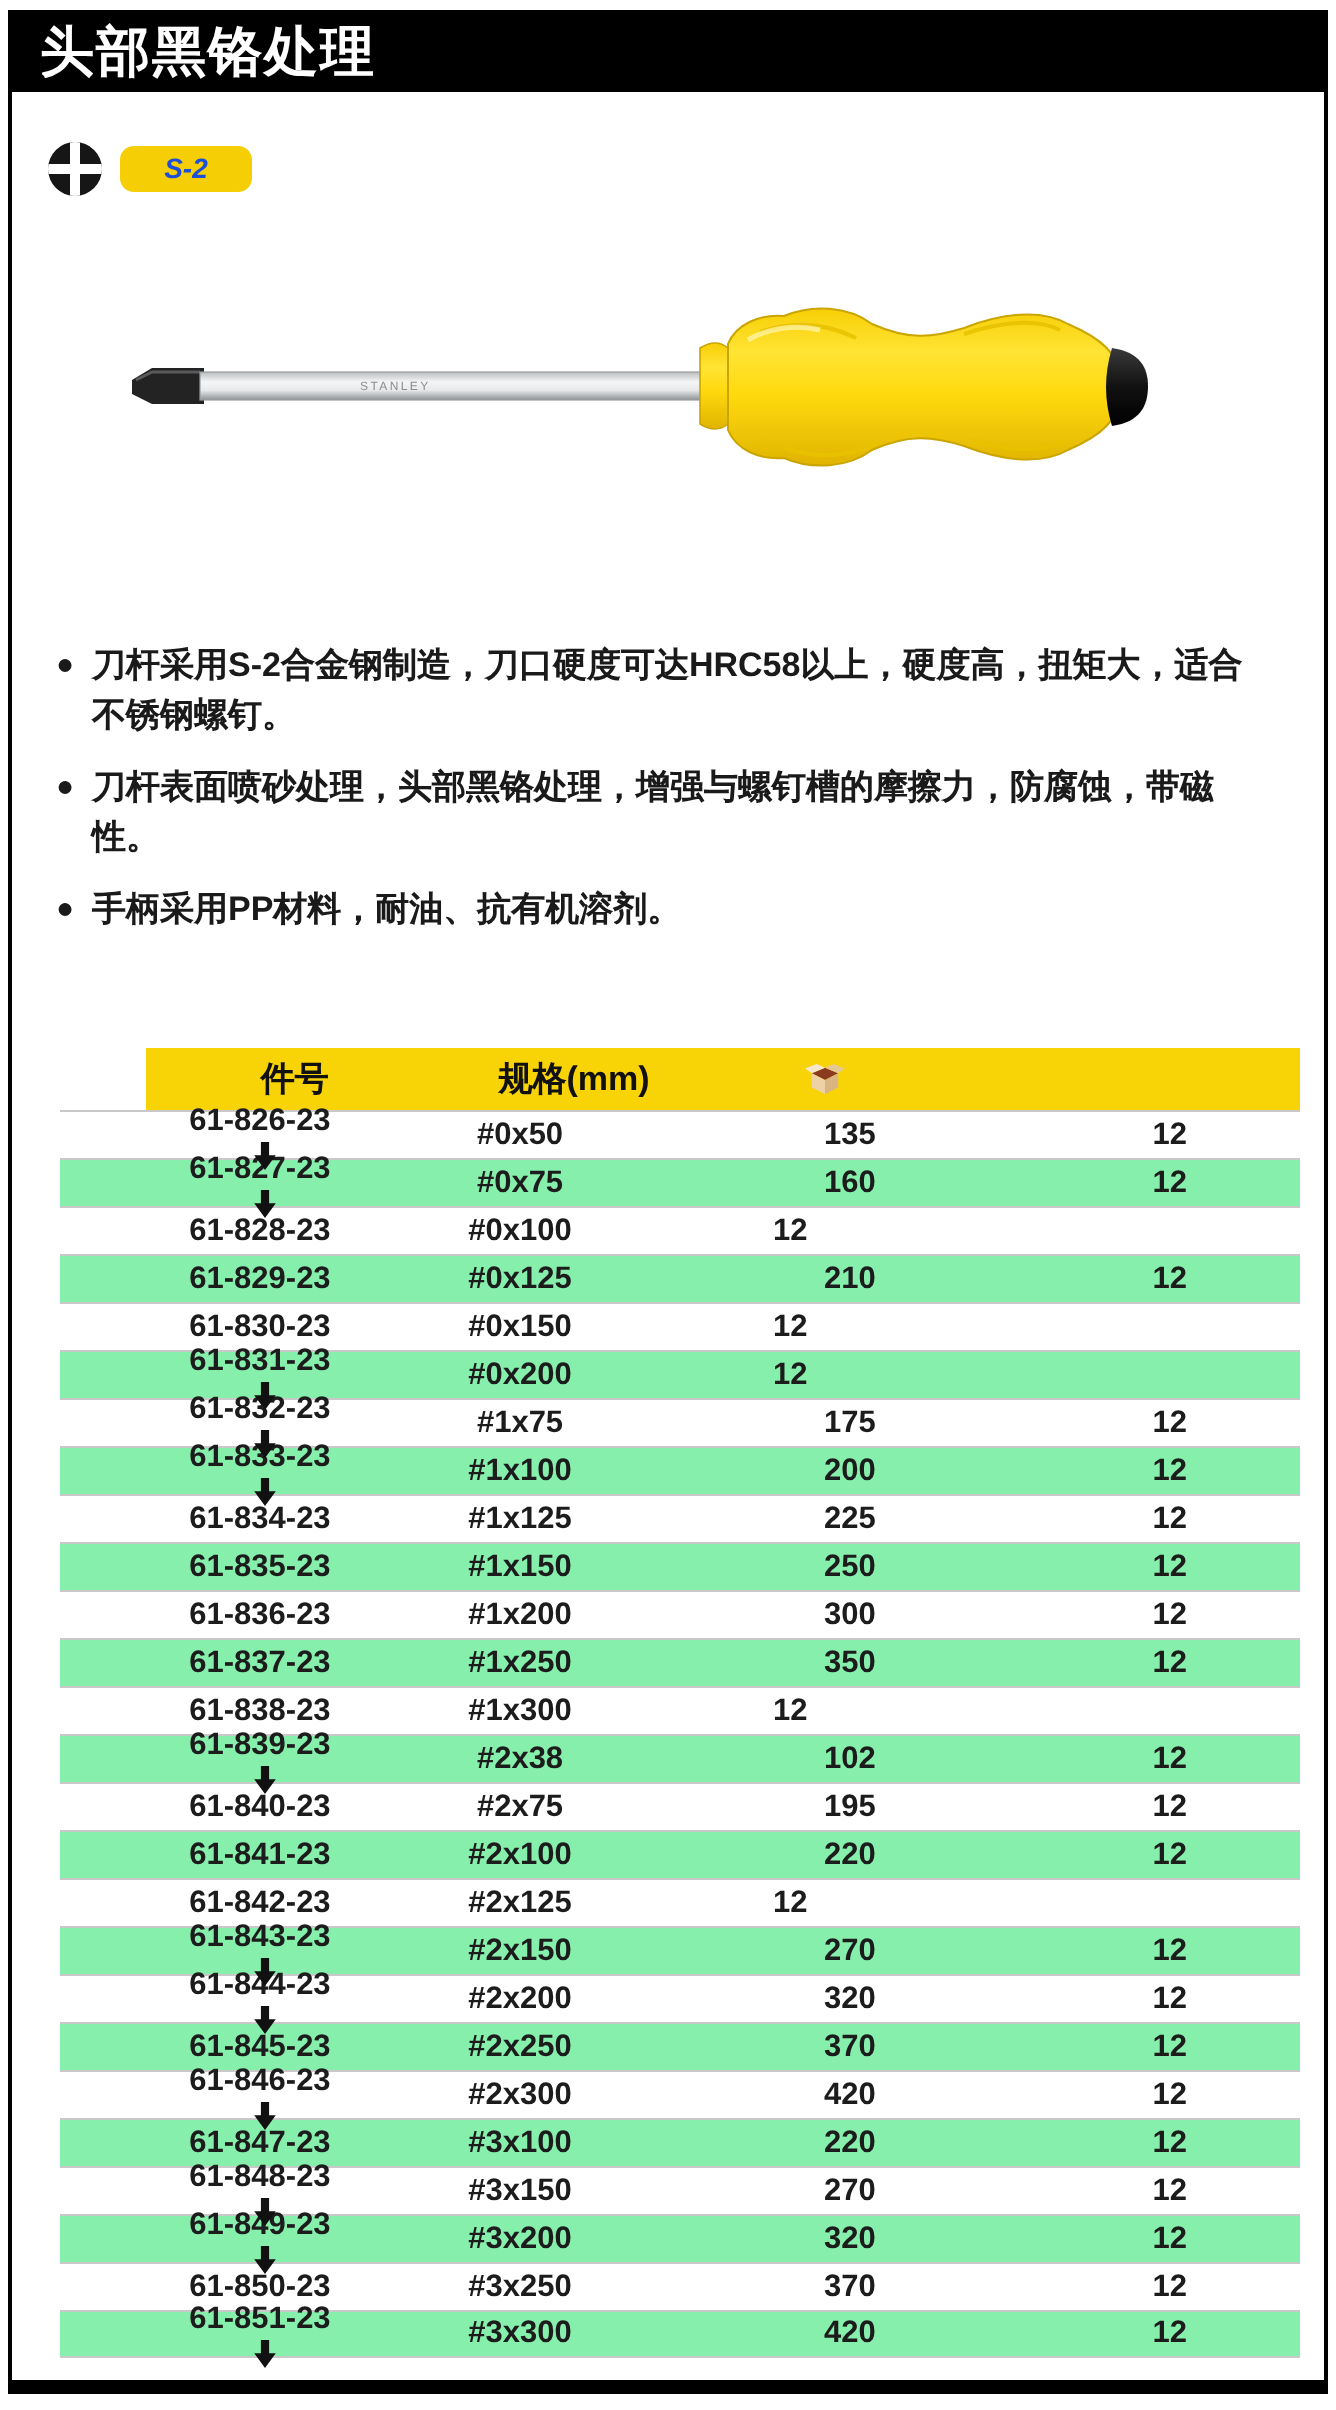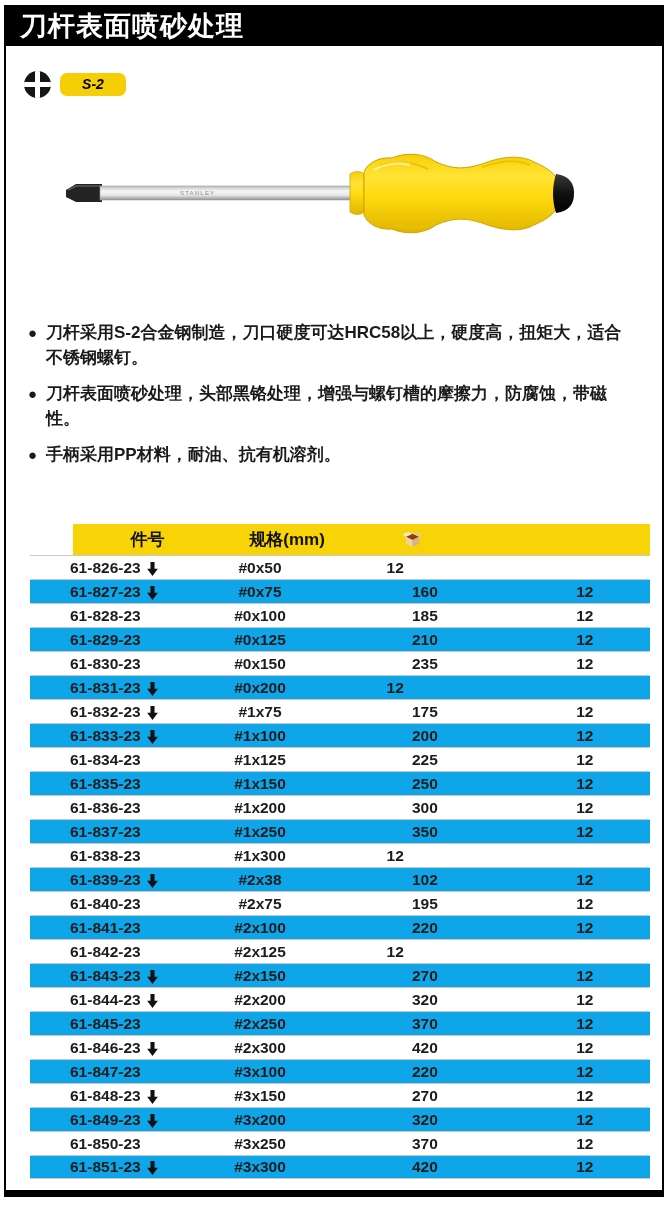--- a/index.html
+++ b/index.html
@@ -22,21 +22,21 @@
     font-size:27px; font-weight:bold; letter-spacing:1px;
   }
   
   .badge-row { display:flex; align-items:center; gap:9px; margin:24px 0 0 18px; height:28px; }
   .ph-icon { width:27px; height:27px; border-radius:50%; background:#161616; position:relative; overflow:hidden; flex:0 0 auto; }
   .ph-icon::before { content:""; position:absolute; left:0; right:0; top:11px; height:5px; background:#fff; }
   .ph-icon::after  { content:""; position:absolute; top:0; bottom:0; left:11px; width:5px; background:#fff; }
   .s2-pill {
     background:#F5CE05; border-radius:7px; height:23px; min-width:66px;
     display:flex; align-items:center; justify-content:center;
-    font-size:14px; font-weight:bold; font-style:italic; color:#000000; padding:0 12px;
+    font-size:14px; font-weight:bold; font-style:italic; color:#1d4ed8; padding:0 12px;
   }
   
   .product-wrap { margin:40px 0 0 56px; height:112px; }
   
   .features { margin:70px 24px 0 22px; font-size:17px; font-weight:600; line-height:25px; color:#1a1a1a; }
   .feature { display:flex; margin-bottom:11px; }
   .feature .bullet { flex:0 0 18px; font-size:15px; line-height:25px; }
   
   .spec-table { margin:46px 0 0 24px; width:620px; }
   .thead {
@@ -46,35 +46,35 @@
   .th, .td { text-align:center; }
   .c-part { width:25.8%; }
   .c-spec { width:22.6%;text-align:center; }
   .c-len  { width:30.6%; }
   .c-qty  { width:21%;  }
   .trow {
     display:flex; height:24px; align-items:center;
     font-size:15.5px; font-weight:600; color:#1c1c1c;
     border-top:1px solid #c9c9c9; background:#fff;
   }
-  .trow.alt { background:#0ea5e9; }
+  .trow.alt { background:#86efac; }
   .trow:last-child { border-bottom:1px solid #c9c9c9; }
-  .td.c-part { display:flex; align-items:center; justify-content:flex-start; padding-left:40px; text-align:left; }
+  .td.c-part { display:flex; align-items:center; justify-content:flex-start; padding-left:40px; text-align:left;flex-direction:column; }
   .dn-arrow { margin-left:6px; position:relative; top:1px; }
   .th.c-qty { display:flex; justify-content:center; align-items:center; }
   
   .footer-bar { margin-top:auto; margin-left:-2px; margin-right:-2px; height:7px; background:#000; }
 </style>
 </head>
 <body>
 
 <div class="doc">
 
   <div class="title-bar">
-    <span>刀杆表面喷砂处理</span>
+    <span>头部黑铬处理</span>
   </div>
 
   <div class="badge-row">
     <span class="ph-icon"></span>
     <span class="s2-pill">S-2</span>
   </div>
 
   <div class="product-wrap">
     <svg width="512" height="112" viewBox="0 0 512 112">
       <defs>
@@ -154,55 +154,54 @@
     </div>
     <div>
         <div class="trow">
           <div class="td c-part">
             <span class="part-text">61-826-23</span>
             <svg class="dn-arrow" viewBox="0 0 10 13" width="11" height="14">
               <path d="M3.1 0h3.8v6.2H10L5 13 0 6.2h3.1z" fill="#111"></path>
             </svg>
           </div>
           <div class="td c-spec">#0x50</div>
+          <div class="td c-len">135</div>
           <div class="td c-qty">12</div>
         </div>
         <div class="trow alt">
           <div class="td c-part">
             <span class="part-text">61-827-23</span>
             <svg class="dn-arrow" viewBox="0 0 10 13" width="11" height="14">
               <path d="M3.1 0h3.8v6.2H10L5 13 0 6.2h3.1z" fill="#111"></path>
             </svg>
           </div>
           <div class="td c-spec">#0x75</div>
           <div class="td c-len">160</div>
           <div class="td c-qty">12</div>
         </div>
         <div class="trow">
           <div class="td c-part">
             <span class="part-text">61-828-23</span>
           </div>
           <div class="td c-spec">#0x100</div>
-          <div class="td c-len">185</div>
           <div class="td c-qty">12</div>
         </div>
         <div class="trow alt">
           <div class="td c-part">
             <span class="part-text">61-829-23</span>
           </div>
           <div class="td c-spec">#0x125</div>
           <div class="td c-len">210</div>
           <div class="td c-qty">12</div>
         </div>
         <div class="trow">
           <div class="td c-part">
             <span class="part-text">61-830-23</span>
           </div>
           <div class="td c-spec">#0x150</div>
-          <div class="td c-len">235</div>
           <div class="td c-qty">12</div>
         </div>
         <div class="trow alt">
           <div class="td c-part">
             <span class="part-text">61-831-23</span>
             <svg class="dn-arrow" viewBox="0 0 10 13" width="11" height="14">
               <path d="M3.1 0h3.8v6.2H10L5 13 0 6.2h3.1z" fill="#111"></path>
             </svg>
           </div>
           <div class="td c-spec">#0x200</div>

